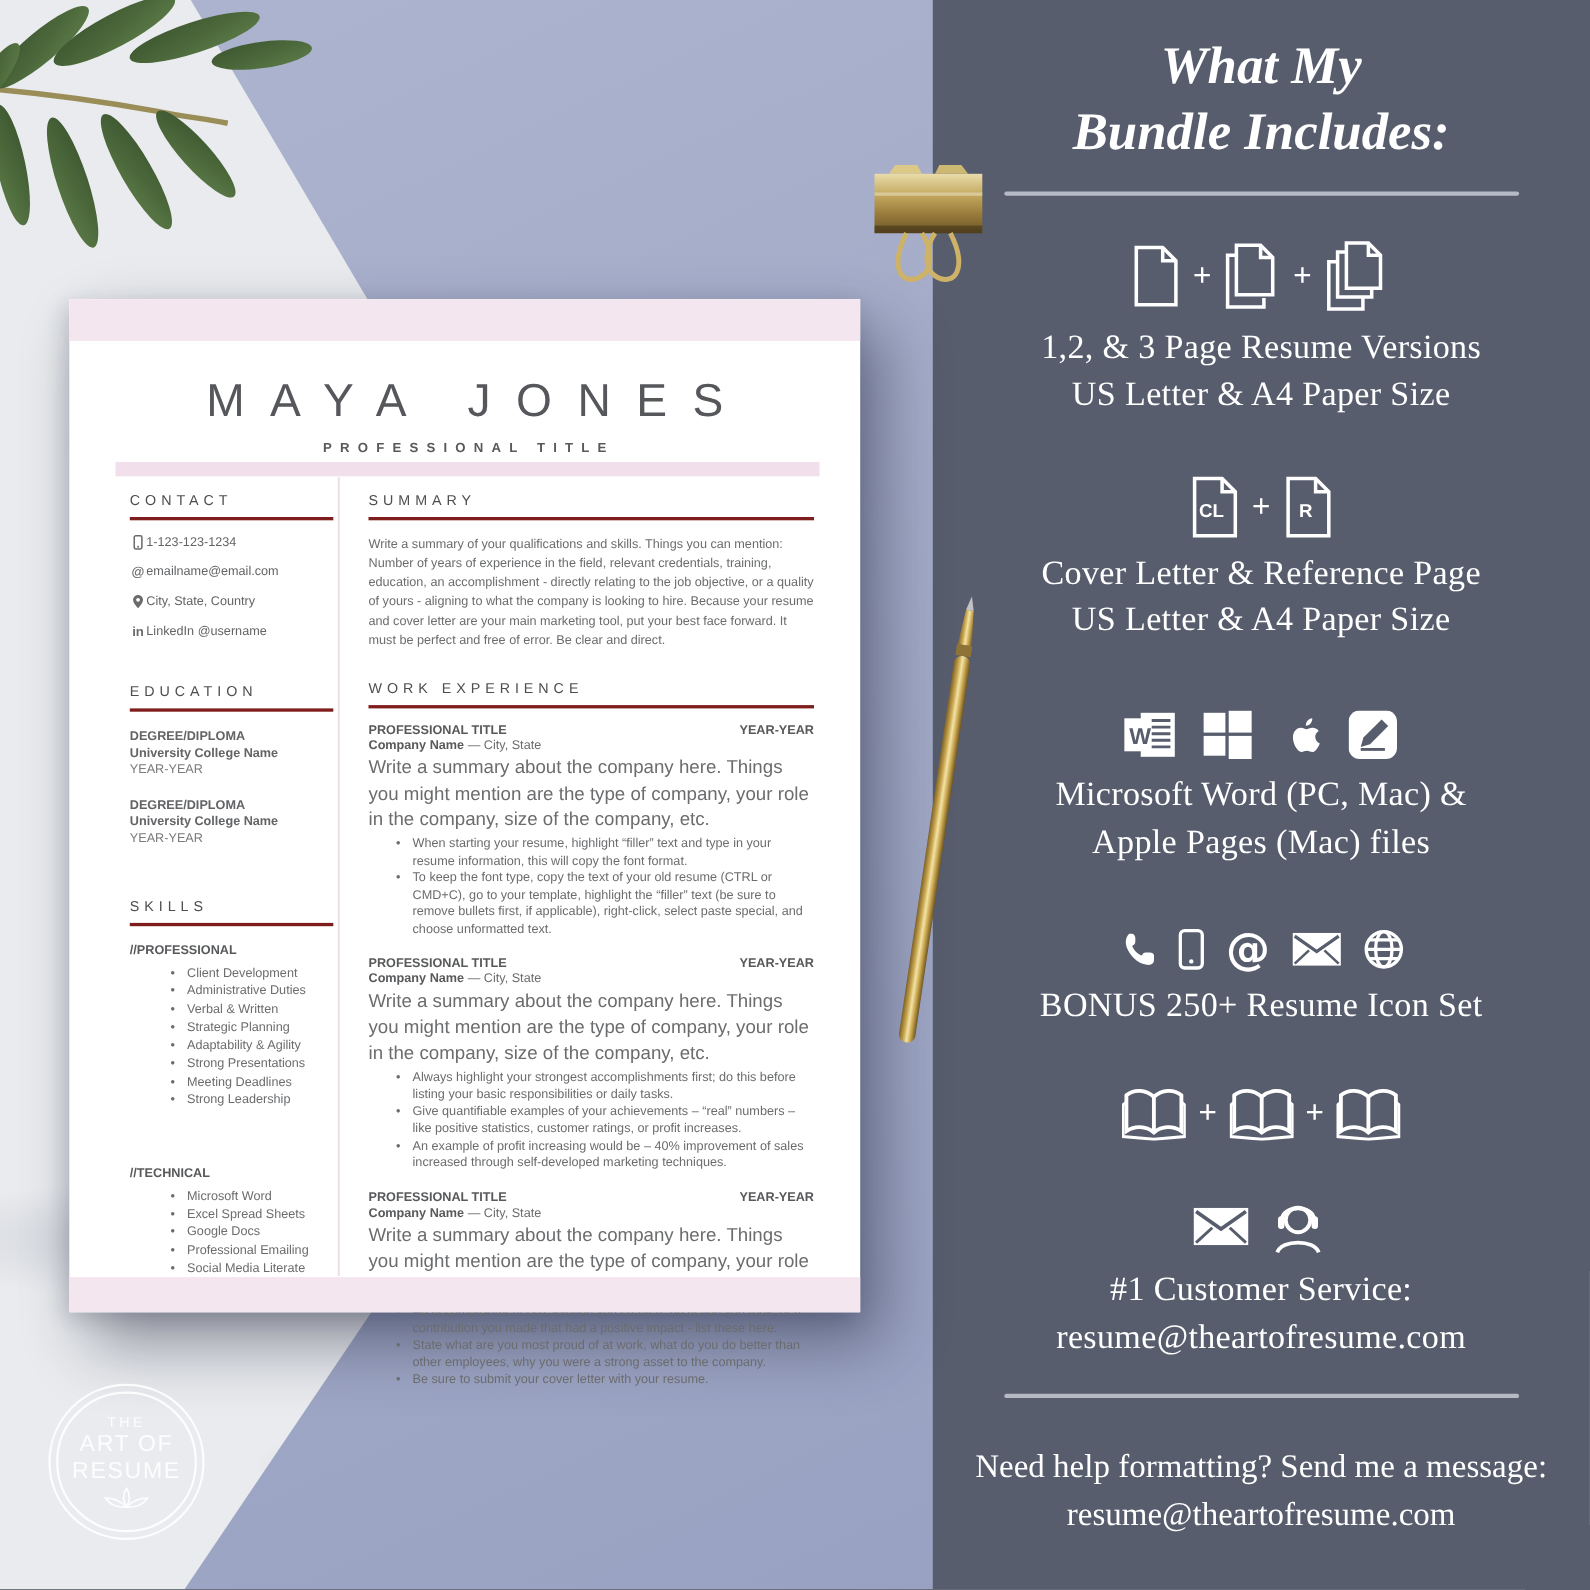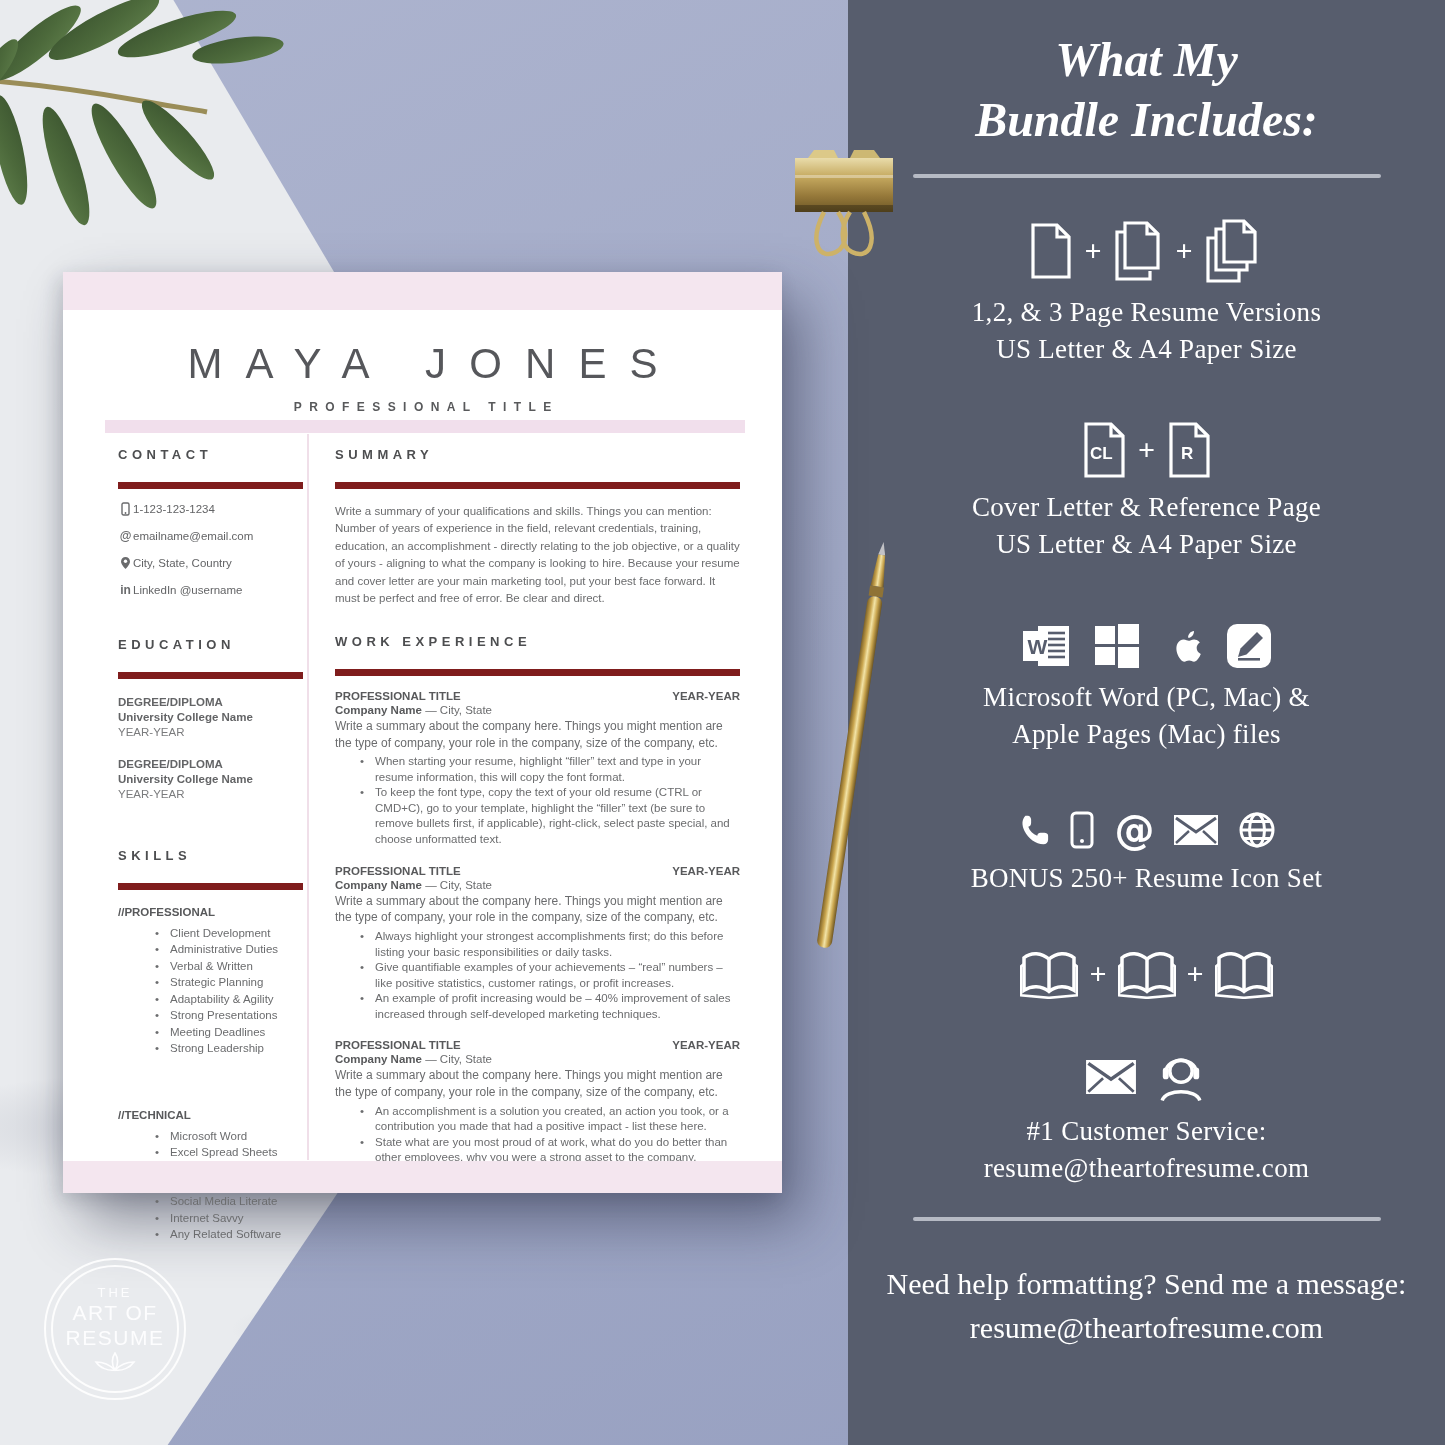--- a/index.html
+++ b/index.html
@@ -16,61 +16,61 @@
       radial-gradient(ellipse 300px 80px at 8% 78%,rgba(135,140,158,.25),transparent 65%),
       radial-gradient(ellipse 200px 50px at 25% 92%,rgba(120,126,144,.22),transparent 65%);}
   
   .panel{position:absolute;left:848px;top:0;width:597px;height:1445px;background:#575d6d;}
   .panel-inner{display:flex;flex-direction:column;align-items:center;color:#fff;width:100%;}
   .bundle-title{margin-top:30px;font-family:"Liberation Serif",serif;font-style:italic;font-weight:bold;
     font-size:48px;line-height:1.25;text-align:center;}
   .divider{width:468px;height:4px;background:#b6bac4;border-radius:2px;margin-top:24px;}
   .feature{display:flex;flex-direction:column;align-items:center;}
   .icons{display:flex;align-items:center;gap:11px;}
-  .caption{font-family:"Liberation Serif",serif;font-size:27px;line-height:1.38;text-align:center;margin-top:10px;letter-spacing:.3px;}
+  .caption{font-family:"Liberation Serif",serif;font-size:31px;line-height:1.38;text-align:center;margin-top:10px;letter-spacing:.3px;}
   .plus{font-family:"Liberation Serif",serif;font-weight:bold;font-size:30px;line-height:1;}
   .at-big{font-family:"DejaVu Sans",sans-serif;font-weight:bold;font-size:40px;line-height:1;}
   .note{font-family:"Liberation Serif",serif;font-size:30px;line-height:1.45;text-align:center;margin-top:41px;}
   
   .page{position:absolute;left:63px;top:272px;width:719px;height:921px;background:#ffffff;
     box-shadow:20px 28px 55px rgba(35,40,62,.48), -4px 6px 18px rgba(35,40,62,.18);}
   .band{position:absolute;left:0;width:719px;background:#f4e6ef;}
   .band.top{top:0;height:38px;}
   .band.bottom{top:889px;height:32px;}
   .r-name{position:absolute;top:68px;left:0;width:719px;text-align:center;
     font-size:42px;color:#56575b;letter-spacing:.55em;text-indent:.55em;font-weight:400;}
   .r-title{position:absolute;top:128px;left:0;width:719px;text-align:center;
     font-size:12px;font-weight:bold;color:#58595b;letter-spacing:.62em;text-indent:.62em;}
   .pink-bar{position:absolute;top:148px;left:42px;width:640px;height:13px;background:#f1dfec;}
   .col-divider{position:absolute;left:244px;top:162px;width:2px;height:726px;background:#f0dfe9;}
   .col{position:absolute;top:175px;}
   .col-left{left:55px;width:185px;}
   .col-right{left:272px;width:405px;}
-  .sec-h{font-size:13px;font-weight:bold;letter-spacing:4.5px;color:#4d4e50;
-    border-bottom:7px solid #7f1d1d;padding-bottom:20px;}
+  .sec-h{font-size:13px;font-weight:normal;letter-spacing:4.5px;color:#4d4e50;
+    border-bottom:3px solid #7f1d1d;padding-bottom:8px;}
   .c-item{display:flex;align-items:center;margin-top:13px;font-size:11.5px;color:#636466;}
   .c-item:first-of-type{margin-top:19px;}
   .c-ic{width:15px;display:flex;justify-content:center;color:#6a6b6d;font-weight:bold;font-size:12px;}
   .edu{margin-top:16px;font-size:11.5px;line-height:1.32;}
   .edu .deg,.edu .sch{font-weight:bold;color:#636466;}
   .edu .yr{color:#7a7b7d;}
   .m40{margin-top:40px;} .m46{margin-top:46px;}
   .skill-label{margin-top:16px;font-weight:bold;font-size:11.5px;color:#58595b;}
   .skill-label.second{margin-top:52px;}
   ul.dots{list-style:none;margin:7px 0 0 0;padding:0 0 0 37px;}
   ul.dots li{display:flex;gap:11px;font-size:11.5px;color:#6b6c6e;line-height:1.43;}
   ul.dots li::before{content:"•";color:#6b6c6e;}
   .summary-p{margin:14px 0 0 0;font-size:11.5px;line-height:1.52;color:#6b6c6e;}
   .work-h{margin-top:26px;}
   .job{margin-top:14px;}
   .job.j2{margin-top:17px;}
   .job-head{display:flex;justify-content:space-between;font-weight:bold;font-size:11.5px;color:#58595b;}
   .job-co{font-size:11.5px;color:#6b6c6e;margin-top:2px;}
   .job-co b{color:#58595b;}
-  .job-sum{font-size:12px;line-height:1.4;color:#6b6c6e;margin-top:2px;}
+  .job-sum{font-size:17px;line-height:1.4;color:#6b6c6e;margin-top:2px;}
   .job ul.dots{margin-top:3px;padding-left:25px;}
   ul.dots.jb li{line-height:1.35;}
   
   .logo{position:absolute;left:44px;top:1258px;width:138px;height:138px;border-radius:50%;
     border:2px solid rgba(255,255,255,.88);display:flex;align-items:center;justify-content:center;}
   .logo-in{width:124px;height:124px;border-radius:50%;border:2px solid rgba(255,255,255,.88);
     display:flex;flex-direction:column;align-items:center;justify-content:center;color:#fdfdfe;}
   .logo-l1{font-size:13px;letter-spacing:3px;}
   .logo-l2,.logo-l3{font-size:21px;letter-spacing:1.5px;margin-top:1px;}
   svg.line-ic{display:block;}

